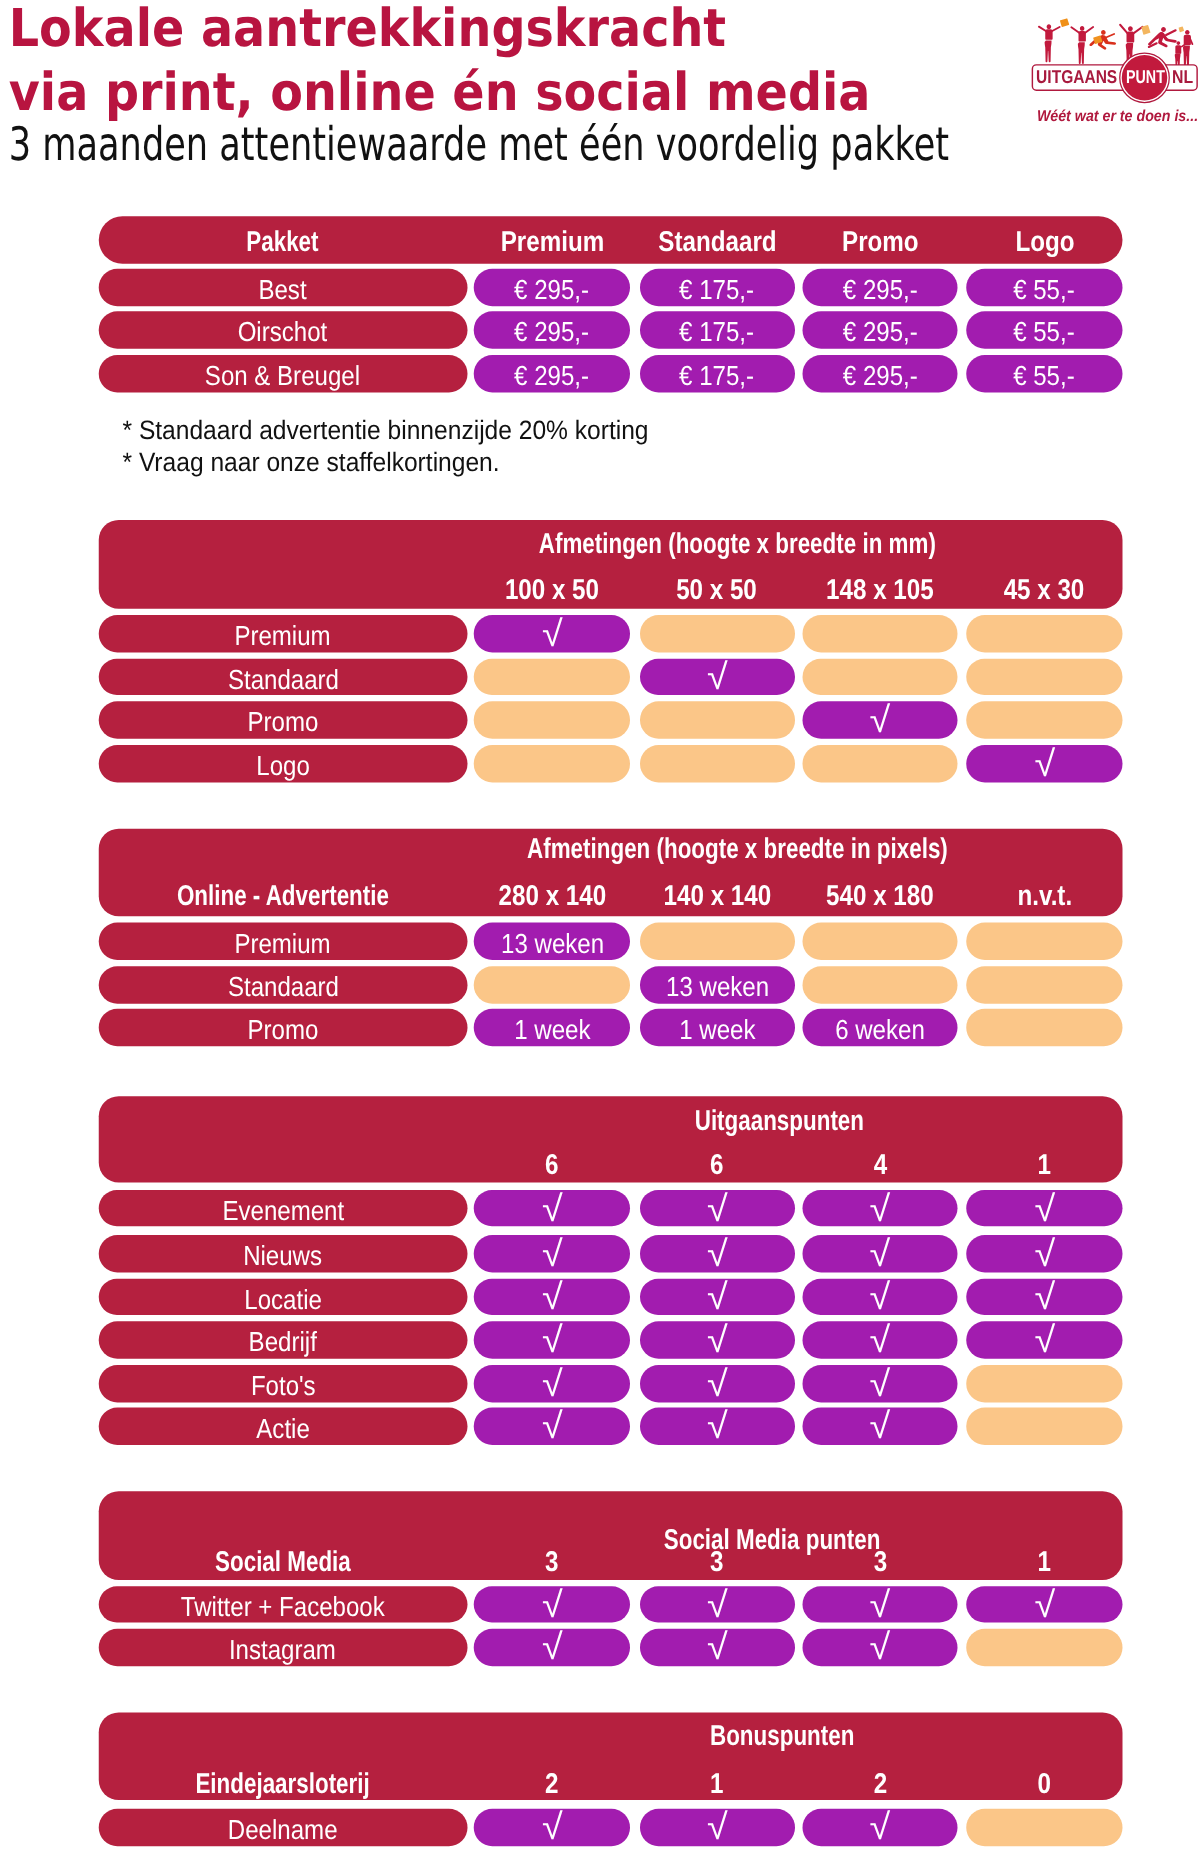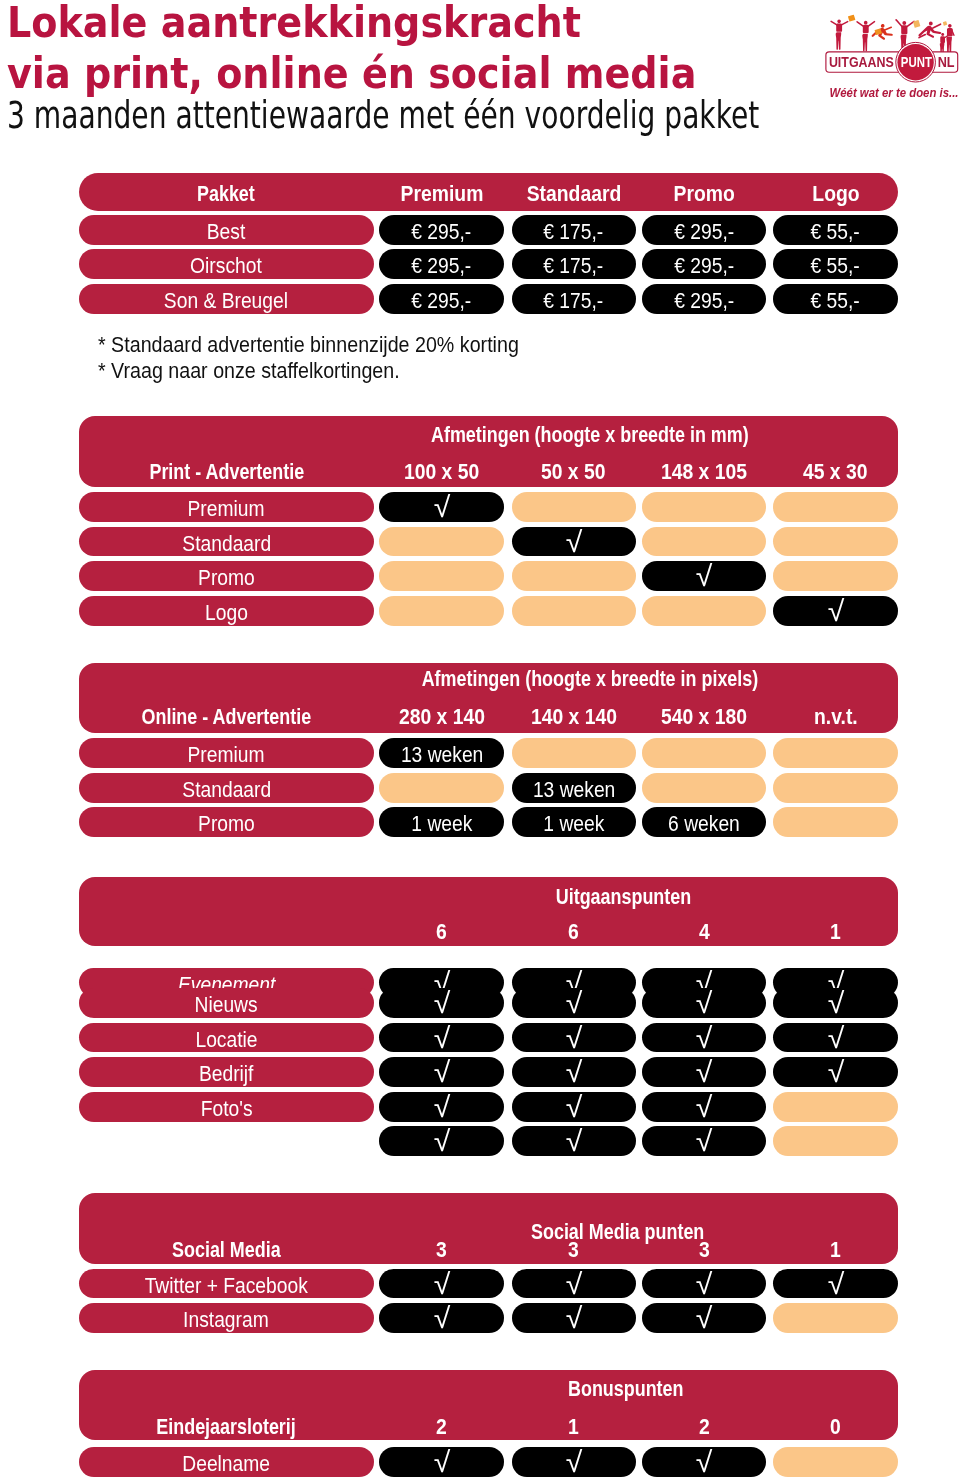--- a/index.html
+++ b/index.html
@@ -38,21 +38,21 @@
   .lab span,.cell span{display:inline-block;transform-origin:50% 50%;}
   .lab span{font-family:"Liberation Sans",sans-serif;font-size:22px;
        transform:scaleX(0.875);}
   .lab.bold{background:transparent;}
   .lab.bold span{font-family:"Liberation Sans",sans-serif;font-weight:bold;
        font-size:22.9px;transform:scaleX(0.783);}
   .cell{position:absolute;height:29.8px;border-radius:14.9px;color:#ffffff;
        text-align:center;line-height:34.2px;box-sizing:border-box;}
   .cell span{font-family:"Liberation Sans",sans-serif;font-size:22px;
        transform:scaleX(0.875);}
-  .c-on{background:#000000;}
+  .c-on{background:#a21caf;}
   .c-off{background:#fbc688;}
   .c-hd{background:transparent;}
   .c-hd span{font-weight:bold;font-size:22.9px;transform:scaleX(0.845);}
   .chk span{font-size:29px;line-height:29px;transform:scaleX(1.04) translateY(1.4px);}
 
   .note{position:absolute;left:0;color:#111111;white-space:nowrap;
       font-family:"Liberation Sans",sans-serif;font-size:21.2px;line-height:21.2px;
       transform:scaleX(0.928);transform-origin:0 50%;}
 </style>
 </head>
@@ -161,21 +161,20 @@
       <div class="cell c-on" style="left:300.4px;width:124.7px;"><span>€ 295,-</span></div>
       <div class="cell c-on" style="left:432.5px;width:124.3px;"><span>€ 175,-</span></div>
       <div class="cell c-on" style="left:563.1px;width:123.9px;"><span>€ 295,-</span></div>
       <div class="cell c-on" style="left:693.9px;width:125.4px;"><span>€ 55,-</span></div>
     </div>
   </div>
   <div class="tbl" style="top:416.3px;">
     <div class="hdr" style="height:70.4px;border-radius:16.0px;"></div>
     <div class="ttl" style="left:281.2px;width:460.0px;top:6.3px;"><span>Afmetingen (hoogte x breedte in mm)</span></div>
     <div class="row hrow" style="top:39.8px;height:30px;">
-      <div class="lab bold" style="left:0;width:294.75px;height:30px;line-height:30px;"><span>Print - Advertentie</span></div>
       <div class="cell c-hd" style="left:300.4px;width:124.7px;height:30px;line-height:30px;"><span>100 x 50</span></div>
       <div class="cell c-hd" style="left:432.5px;width:124.3px;height:30px;line-height:30px;"><span>50 x 50</span></div>
       <div class="cell c-hd" style="left:563.1px;width:123.9px;height:30px;line-height:30px;"><span>148 x 105</span></div>
       <div class="cell c-hd" style="left:693.9px;width:125.4px;height:30px;line-height:30px;"><span>45 x 30</span></div>
     </div>
     <div class="row" style="top:75.7px;height:29.8px;">
       <div class="lab" style="left:0;width:294.75px;"><span>Premium</span></div>
       <div class="cell c-on chk" style="left:300.4px;width:124.7px;"><span>√</span></div>
       <div class="cell c-off" style="left:432.5px;width:124.3px;"><span></span></div>
       <div class="cell c-off" style="left:563.1px;width:123.9px;"><span></span></div>
@@ -237,21 +236,21 @@
   </div>
   <div class="tbl" style="top:876.6px;">
     <div class="hdr" style="height:69.9px;border-radius:16.0px;"></div>
     <div class="ttl" style="left:314.1px;width:460.0px;top:8.4px;"><span>Uitgaanspunten</span></div>
     <div class="row hrow" style="top:39.4px;height:30px;">
       <div class="cell c-hd" style="left:300.4px;width:124.7px;height:30px;line-height:30px;"><span>6</span></div>
       <div class="cell c-hd" style="left:432.5px;width:124.3px;height:30px;line-height:30px;"><span>6</span></div>
       <div class="cell c-hd" style="left:563.1px;width:123.9px;height:30px;line-height:30px;"><span>4</span></div>
       <div class="cell c-hd" style="left:693.9px;width:125.4px;height:30px;line-height:30px;"><span>1</span></div>
     </div>
-    <div class="row" style="top:91px;height:29.8px;font-style:italic;">
+    <div class="row" style="top:75px;height:29.8px;">
       <div class="lab" style="left:0;width:294.75px;"><span>Evenement</span></div>
       <div class="cell c-on chk" style="left:300.4px;width:124.7px;"><span>√</span></div>
       <div class="cell c-on chk" style="left:432.5px;width:124.3px;"><span>√</span></div>
       <div class="cell c-on chk" style="left:563.1px;width:123.9px;"><span>√</span></div>
       <div class="cell c-on chk" style="left:693.9px;width:125.4px;"><span>√</span></div>
     </div>
     <div class="row" style="top:111.4px;height:29.8px;">
       <div class="lab" style="left:0;width:294.75px;"><span>Nieuws</span></div>
       <div class="cell c-on chk" style="left:300.4px;width:124.7px;"><span>√</span></div>
       <div class="cell c-on chk" style="left:432.5px;width:124.3px;"><span>√</span></div>
@@ -273,20 +272,21 @@
       <div class="cell c-on chk" style="left:693.9px;width:125.4px;"><span>√</span></div>
     </div>
     <div class="row" style="top:215.2px;height:29.8px;">
       <div class="lab" style="left:0;width:294.75px;"><span>Foto's</span></div>
       <div class="cell c-on chk" style="left:300.4px;width:124.7px;"><span>√</span></div>
       <div class="cell c-on chk" style="left:432.5px;width:124.3px;"><span>√</span></div>
       <div class="cell c-on chk" style="left:563.1px;width:123.9px;"><span>√</span></div>
       <div class="cell c-off" style="left:693.9px;width:125.4px;"><span></span></div>
     </div>
     <div class="row" style="top:249.8px;height:29.8px;">
+      <div class="lab" style="left:0;width:294.75px;"><span>Actie</span></div>
       <div class="cell c-on chk" style="left:300.4px;width:124.7px;"><span>√</span></div>
       <div class="cell c-on chk" style="left:432.5px;width:124.3px;"><span>√</span></div>
       <div class="cell c-on chk" style="left:563.1px;width:123.9px;"><span>√</span></div>
       <div class="cell c-off" style="left:693.9px;width:125.4px;"><span></span></div>
     </div>
   </div>
   <div class="tbl" style="top:1193.3px;">
     <div class="hdr" style="height:70.8px;border-radius:16.0px;"></div>
     <div class="ttl" style="left:308.4px;width:460.0px;top:6.7px;margin-top:20px;"><span>Social Media punten</span></div>
     <div class="row hrow" style="top:41.0px;height:30px;">

